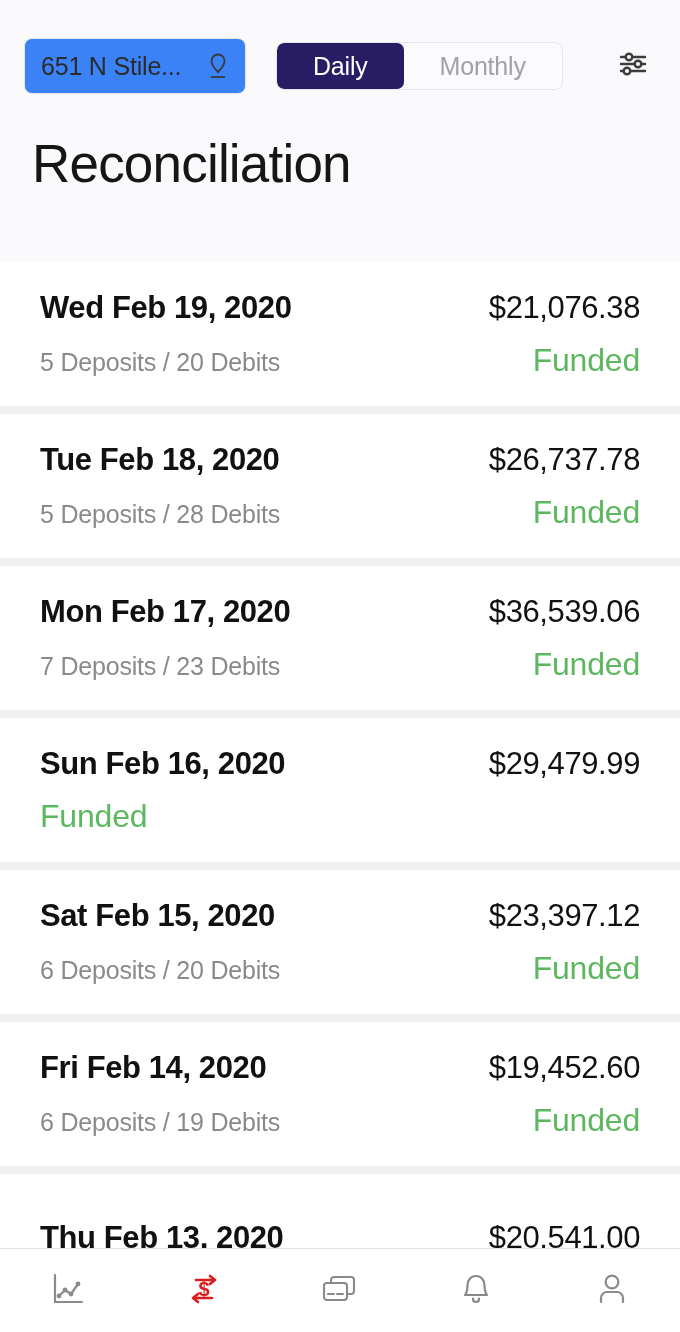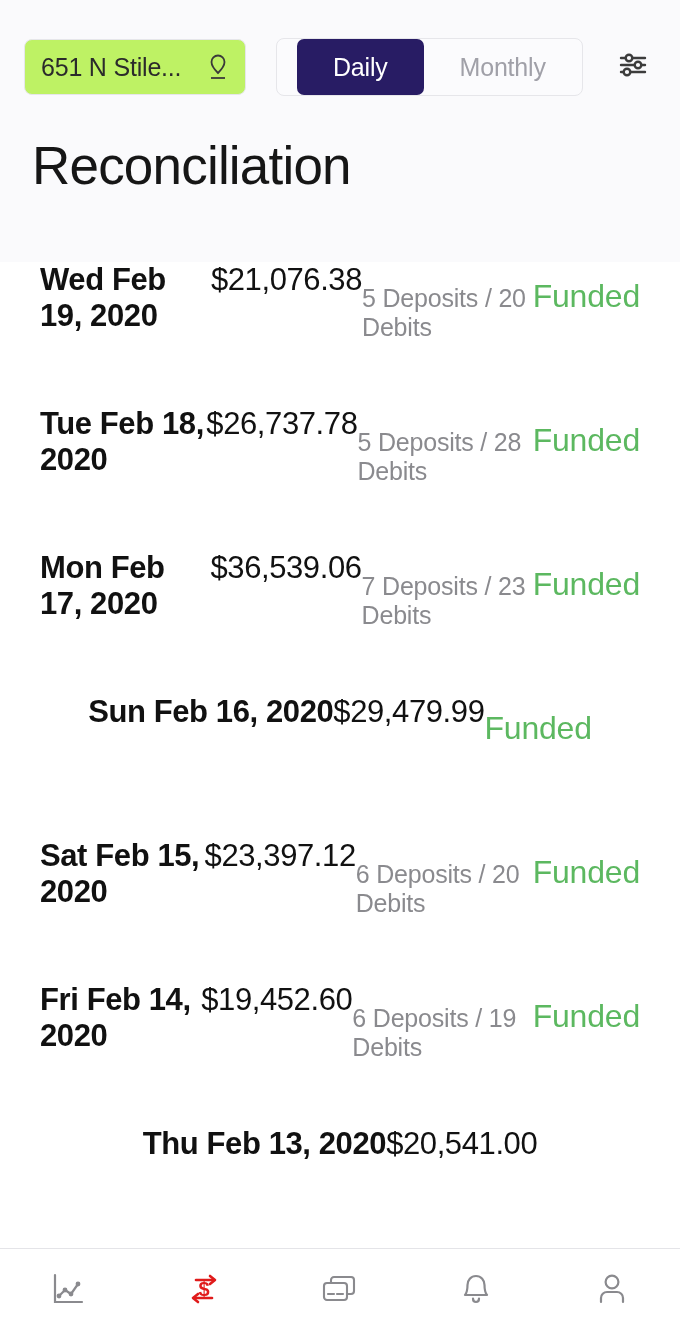--- a/index.html
+++ b/index.html
@@ -19,37 +19,36 @@
     position:relative;
   }
   .header-top {
     display:flex; align-items:center;
     padding:38px 24px 0 24px;
     gap:16px;
   }
   .location-chip {
     display:flex; align-items:center; justify-content:space-between;
     width:222px; height:56px;
-    background:#bef264;
+    background:#3b82f6;
     border:1px solid #E6E6EA;
     border-radius:8px;
     padding:0 16px;
   }
   .location-text {
     font-size:25px; color:#2B2B2B; letter-spacing:-0.2px;
     white-space:nowrap; overflow:hidden;
   }
   .pin-icon { width:22px; height:28px; flex:none; margin-left:6px; }
 
   .segmented {
-    display:flex; height:58px; border-radius:8px;
+    display:flex; height:48px; border-radius:8px;
     overflow:hidden; background:#FBFBFD;
     border:1px solid #E6E6EA;
     margin-left:14px;
-    padding-left:20px;
   }
   .seg {
     display:flex; align-items:center; justify-content:center;
     font-size:25px; letter-spacing:-0.2px;
     padding:0 36px; cursor:pointer;
   }
   .seg.active { background:#281C64; color:#FFFFFF; font-weight:400; border-radius:7px; }
   .seg.inactive { color:#A0A0A8; }
 
   .filter-btn {
@@ -62,22 +61,23 @@
     font-size:53px; font-weight:400; color:#161616;
     padding:42px 0 0 32px; letter-spacing:-0.8px;
     line-height:1.05;
   }
 
   
   .list { position:absolute; top:262px; left:0; right:0; bottom:84px; overflow:hidden; }
   .row {
     background:#FFFFFF;
     height:144px;
+    margin-bottom:8px;
     padding:0 40px;
-    display:flex; flex-direction:row; justify-content:center;
+    display:flex; flex-direction:column; justify-content:center;
     cursor:pointer;
   }
   .row-main {
     display:flex; justify-content:space-between; align-items:baseline;
   }
   .row-date {
     font-size:31px; font-weight:700; color:#111111; letter-spacing:-0.4px;
   }
   .row-amount {
     font-size:31px; font-weight:400; color:#111111; letter-spacing:-0.4px;

